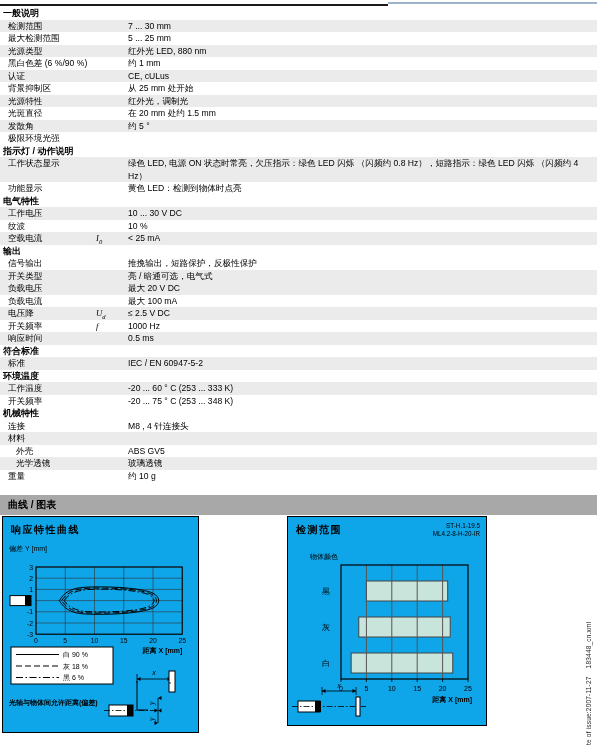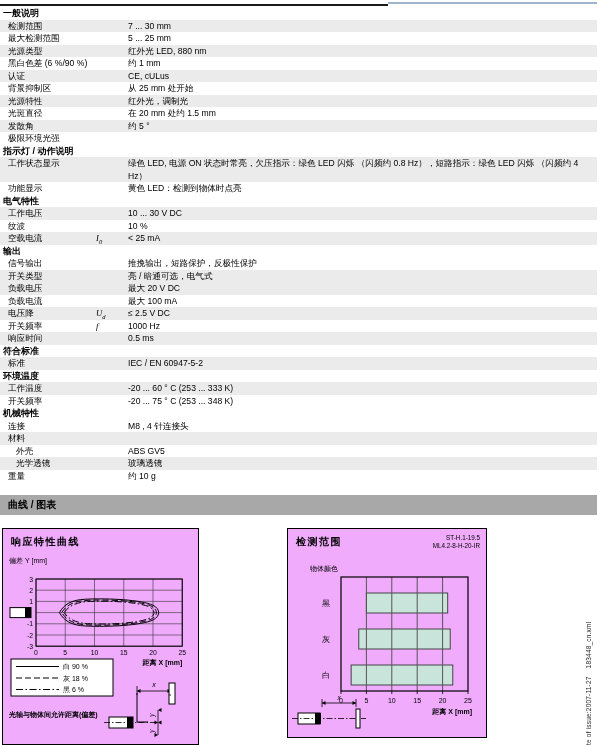--- a/index.html
+++ b/index.html
@@ -11,21 +11,21 @@
   .spec-header{height:12.5px;line-height:12.5px;font-size:9px;font-weight:bold;padding-left:3px;}
   .spec-row{position:relative;min-height:12.5px;line-height:12.5px;font-size:8.6px;}
   .spec-row.zebra{background:#ebebeb;}
   .spec-label{position:absolute;left:8px;top:0;width:100px;}
   .spec-label.indent{left:16px;}
   .spec-sym{position:absolute;left:96px;top:0;font-style:italic;font-family:"Liberation Serif","DejaVu Serif",serif;}
   .spec-sym sub{font-size:6.5px;}
   .spec-value{display:block;margin-left:128px;padding-right:6px;}
   .charts-bar{position:absolute;left:0;top:495px;width:597px;height:20px;line-height:20px;
               background:#a8a8a8;font-size:10px;font-weight:bold;padding-left:8px;box-sizing:border-box;}
-  .chart-box{position:absolute;top:528px;background:#f0abfc;border:1.2px solid #000;}
+  .chart-box{position:absolute;top:516px;background:#0ea5e9;border:1.2px solid #000;}
   .chart-box.left{left:2px;width:195px;height:215px;}
   .chart-box.right{left:287px;width:198px;height:208px;}
   .chart-title{position:absolute;left:8px;top:6px;font-size:10px;font-weight:bold;letter-spacing:1.5px;z-index:2;}
   .code-lines{position:absolute;right:6px;top:5px;text-align:right;font-size:6.3px;line-height:8px;z-index:2;}
   .chart-svg{position:absolute;left:0;top:0;}
   .vertical-text{position:absolute;left:585px;top:597px;height:148px;writing-mode:vertical-rl;
                  transform:rotate(180deg);font-size:6.5px;color:#222;white-space:pre;letter-spacing:.2px;}
 </style>
 </head>
 <body>

